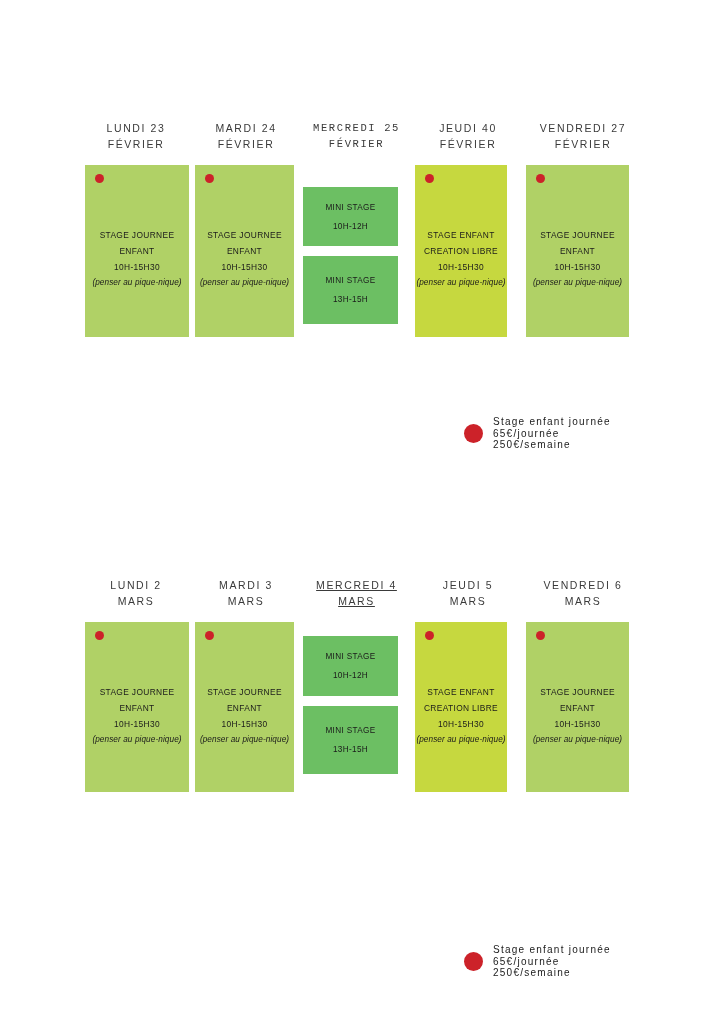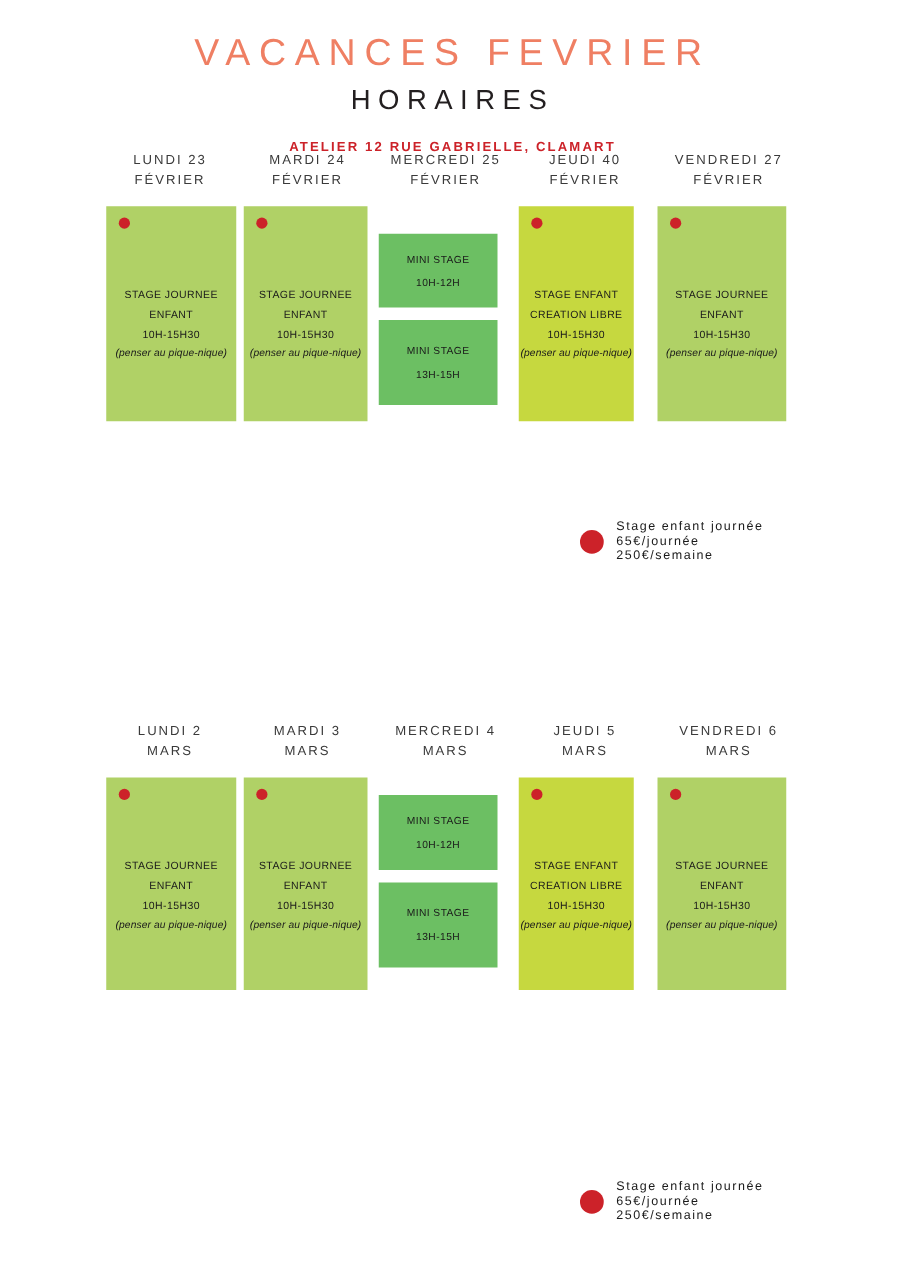--- a/index.html
+++ b/index.html
@@ -151,37 +151,32 @@
     letter-spacing: 1.25px;
     line-height: 11.5px;
     color: #1a1a1a;
   }
 </style>
 </head>
 <body>
 
 <div class="page">
 
-  <div class="header">
-    <div class="title-main">VACANCES FEVRIER</div>
-    <div class="title-sub">HORAIRES</div>
-    <div class="address">ATELIER 12 RUE GABRIELLE, CLAMART</div>
-  </div>
 
   <div class="week week-1">
     <div class="daynames">
         <div class="dayname" style="width: 112px; margin-left: 0px;">
           <div>LUNDI 23</div>
           <div>FÉVRIER</div>
         </div>
         <div class="dayname" style="width: 108px; margin-left: 0px;">
           <div>MARDI 24</div>
           <div>FÉVRIER</div>
         </div>
-        <div class="dayname" style="width: 113px; margin-left: 0px;">
+        <div class="dayname" style="width: 113px; margin-left: 0px; font-family: Liberation Mono, monospace;">
           <div>MERCREDI 25</div>
           <div>FÉVRIER</div>
         </div>
         <div class="dayname" style="width: 110px; margin-left: 0px;">
           <div>JEUDI 40</div>
           <div>FÉVRIER</div>
         </div>
         <div class="dayname" style="width: 120px; margin-left: 0px;">
           <div>VENDREDI 27</div>
           <div>FÉVRIER</div>
@@ -250,21 +245,21 @@
   <div class="week week-2">
     <div class="daynames">
         <div class="dayname" style="width: 112px; margin-left: 0px;">
           <div>LUNDI 2</div>
           <div>MARS</div>
         </div>
         <div class="dayname" style="width: 108px; margin-left: 0px;">
           <div>MARDI 3</div>
           <div>MARS</div>
         </div>
-        <div class="dayname" style="width: 113px; margin-left: 0px;">
+        <div class="dayname" style="width: 113px; margin-left: 0px; text-decoration: underline;">
           <div>MERCREDI 4</div>
           <div>MARS</div>
         </div>
         <div class="dayname" style="width: 110px; margin-left: 0px;">
           <div>JEUDI 5</div>
           <div>MARS</div>
         </div>
         <div class="dayname" style="width: 120px; margin-left: 0px;">
           <div>VENDREDI 6</div>
           <div>MARS</div>

